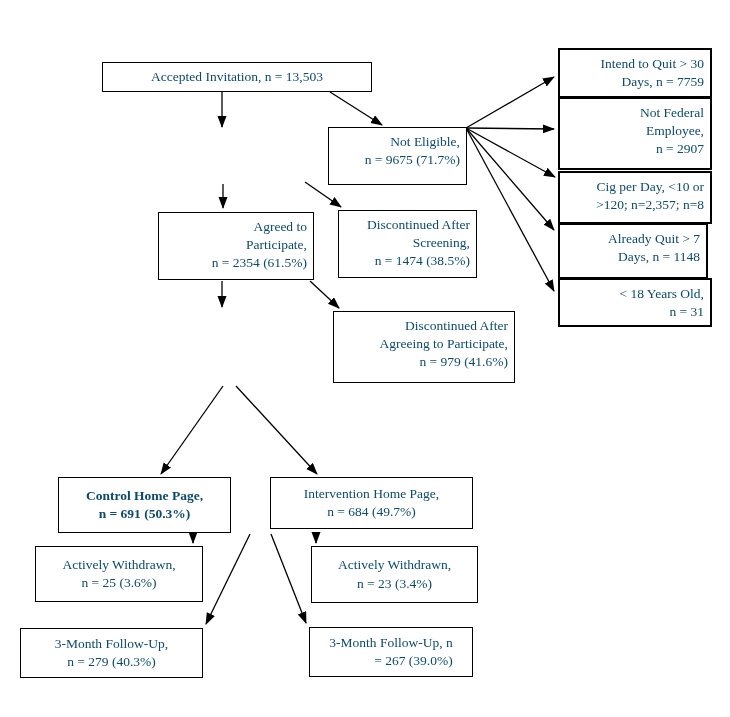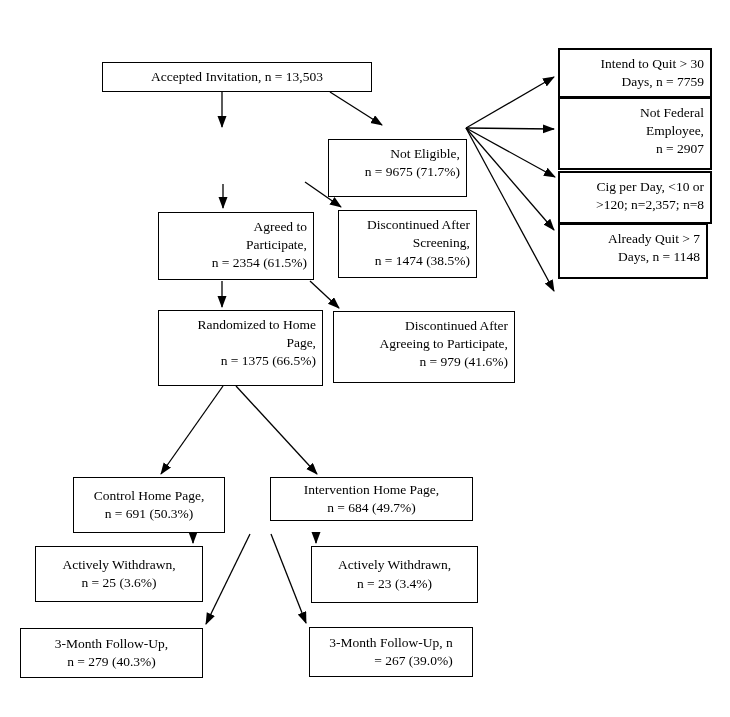--- a/index.html
+++ b/index.html
@@ -2,21 +2,21 @@
 <html><head>
 <meta charset="utf-8">
 <style>
   html, body { margin: 0; padding: 0; background: #ffffff; }
   #canvas {
     position: relative;
     width: 730px;
     height: 717px;
     background: #ffffff;
     font-family: "Liberation Serif", "DejaVu Serif", serif;
-    color: #000000;
+    color: #0c4a6e;
     overflow: hidden;
   }
   .node {
     position: absolute;
     border: 1.5px solid #000;
     box-sizing: border-box;
     background: #fff;
     font-size: 13.5px;
     line-height: 1.35;
     white-space: pre-line;
@@ -58,57 +58,56 @@
     <line x1="236" y1="386" x2="317" y2="474" marker-end="url(#ah)"></line>
     <line x1="193" y1="533" x2="193" y2="543" marker-end="url(#ah)"></line>
     <line x1="316" y1="533" x2="316" y2="543" marker-end="url(#ah)"></line>
     <line x1="250" y1="534" x2="206" y2="624" marker-end="url(#ah)"></line>
     <line x1="271" y1="534" x2="306" y2="623" marker-end="url(#ah)"></line>
   </svg>
 
   <div class="node center" style="left:102px; top:62px;  width:270px; height:30px;">Accepted Invitation, n = 13,503</div>
 
 
-  <div class="node left" style="left:328px; top:127px; width:139px; height:58px;margin-top:12px;">Not Eligible,
+  <div class="node left" style="left:328px; top:127px; width:139px; height:58px;">Not Eligible,
 n = 9675 (71.7%)</div>
 
   <div class="node left thick" style="left:558px; top:48px;  width:154px; height:50px;">Intend to Quit &gt; 30
 Days, n = 7759</div>
 
   <div class="node left thick" style="left:558px; top:97px;  width:154px; height:73px;">Not Federal
 Employee,
 n = 2907</div>
 
   <div class="node left thick" style="left:558px; top:171px; width:154px; height:53px;">Cig per Day, &lt;10 or
 &gt;120; n=2,357; n=8</div>
 
   <div class="node left thick" style="left:558px; top:223px; width:150px; height:56px;">Already Quit &gt; 7
 Days, n = 1148</div>
 
+  <div class="node left thick" style="left:558px; top:278px; width:154px; height:49px;">&lt; 18 Years Old,
+n = 31</div>
 
   <div class="node left" style="left:158px; top:212px; width:156px; height:68px;">Agreed to
 Participate,
 n = 2354 (61.5%)</div>
 
   <div class="node left" style="left:338px; top:210px; width:139px; height:68px;">Discontinued After
 Screening,
 n = 1474 (38.5%)</div>
 
-  <div class="node left" style="left:158px; top:310px; width:165px; height:76px;">Randomized to Home
-Page,
-&nbsp;n = 1375 (66.5%)</div>
 
   <div class="node left" style="left:333px; top:311px; width:182px; height:72px;">Discontinued After
 Agreeing to Participate,
 n = 979 (41.6%)</div>
 
-  <div class="node center" style="left:73px;  top:477px; width:152px; height:56px;">Control Home Page,
+  <div class="node center" style="left:58px;  top:477px; width:173px; height:56px;font-weight:bold;">Control Home Page,
 n = 691 (50.3%)</div>
 
-  <div class="node center" style="left:270px; top:477px; width:203px; height:44px;">Intervention Home Page,
+  <div class="node center" style="left:270px; top:477px; width:203px; height:52px;">Intervention Home Page,
 n = 684 (49.7%)</div>
 
   <div class="node center" style="left:35px;  top:546px; width:168px; height:56px;">Actively Withdrawn,
 n = 25 (3.6%)</div>
 
   <div class="node center" style="left:311px; top:546px; width:167px; height:57px;">Actively Withdrawn,
 n = 23 (3.4%)</div>
 
   <div class="node center" style="left:20px;  top:628px; width:183px; height:50px;">3-Month Follow-Up,
 n = 279 (40.3%)</div>

